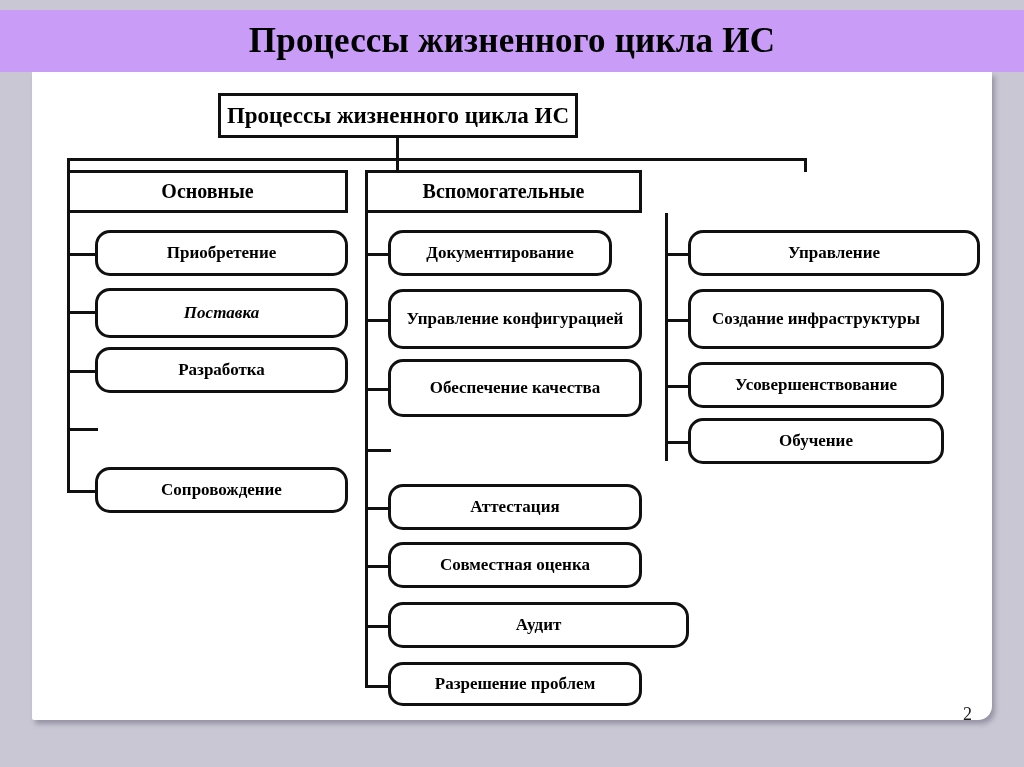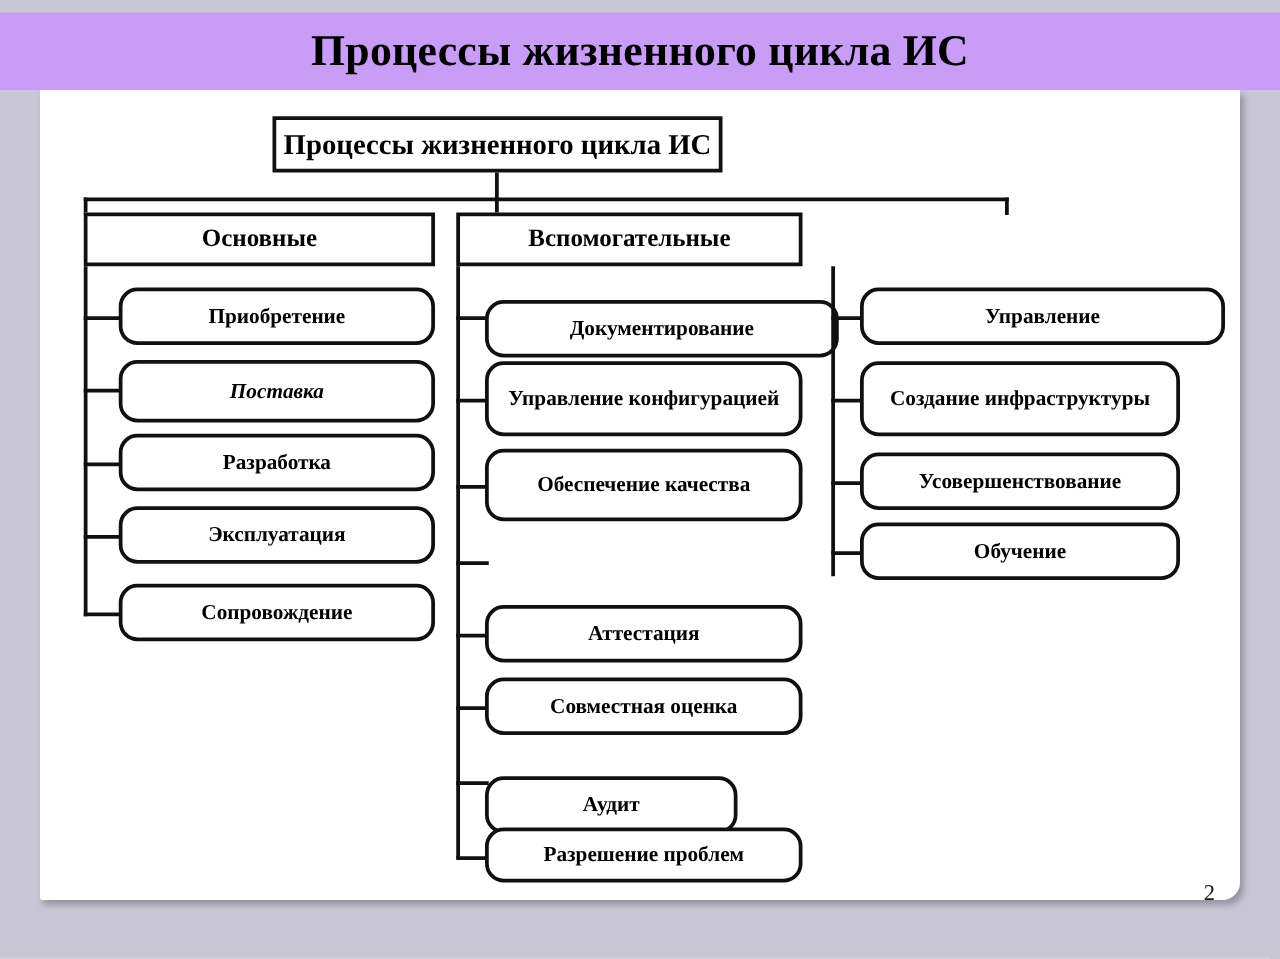--- a/index.html
+++ b/index.html
@@ -134,48 +134,47 @@
     <div class="conn h" style="left:67px; top:253px; width:31px;"></div>
     <div class="node leaf" style="left:95px; top:230px; width:253px; height:46px;">Приобретение</div>
 
     <div class="conn h" style="left:67px; top:311px; width:31px;"></div>
     <div class="node leaf" style="left:95px; top:288px; width:253px; height:50px;font-style:italic;">Поставка</div>
 
     <div class="conn h" style="left:67px; top:370px; width:31px;"></div>
     <div class="node leaf" style="left:95px; top:347px; width:253px; height:46px;">Разработка</div>
 
     <div class="conn h" style="left:67px; top:428px; width:31px;"></div>
-    <div class="node leaf" style="left:95px; top:405px; width:253px; height:46px;">Эксплуатация</div>
 
     <div class="conn h" style="left:67px; top:490px; width:31px;"></div>
     <div class="node leaf" style="left:95px; top:467px; width:253px; height:46px;">Сопровождение</div>
 
     <div class="node category" style="left:365px; top:170px; width:277px; height:43px;">Вспомогательные</div>
 
     <div class="conn v" style="left:365px; top:213px; height:474px;"></div>
 
     <div class="conn h" style="left:365px; top:253px; width:26px;"></div>
-    <div class="node leaf" style="left:388px; top:240px; width:283px; height:46px;">Документирование</div>
+    <div class="node leaf" style="left:388px; top:230px; width:224px; height:46px;">Документирование</div>
 
     <div class="conn h" style="left:365px; top:319px; width:26px;"></div>
     <div class="node leaf two-line" style="left:388px; top:289px; width:254px; height:60px;">Управление конфигурацией</div>
 
     <div class="conn h" style="left:365px; top:388px; width:26px;"></div>
     <div class="node leaf two-line" style="left:388px; top:359px; width:254px; height:58px;">Обеспечение качества</div>
 
     <div class="conn h" style="left:365px; top:449px; width:26px;"></div>
 
     <div class="conn h" style="left:365px; top:507px; width:26px;"></div>
     <div class="node leaf" style="left:388px; top:484px; width:254px; height:46px;">Аттестация</div>
 
     <div class="conn h" style="left:365px; top:565px; width:26px;"></div>
     <div class="node leaf" style="left:388px; top:542px; width:254px; height:46px;">Совместная оценка</div>
 
     <div class="conn h" style="left:365px; top:625px; width:26px;"></div>
-    <div class="node leaf" style="left:388px; top:602px; width:202px; height:46px;margin-top:19px;">Аудит</div>
+    <div class="node leaf" style="left:388px; top:602px; width:301px; height:46px;">Аудит</div>
 
     <div class="conn h" style="left:365px; top:685px; width:26px;"></div>
     <div class="node leaf" style="left:388px; top:662px; width:254px; height:44px;">Разрешение проблем</div>
 
 
     <div class="conn v" style="left:665px; top:213px; height:248px;"></div>
 
     <div class="conn h" style="left:665px; top:253px; width:26px;"></div>
     <div class="node leaf" style="left:688px; top:230px; width:292px; height:46px;">Управление</div>
 

